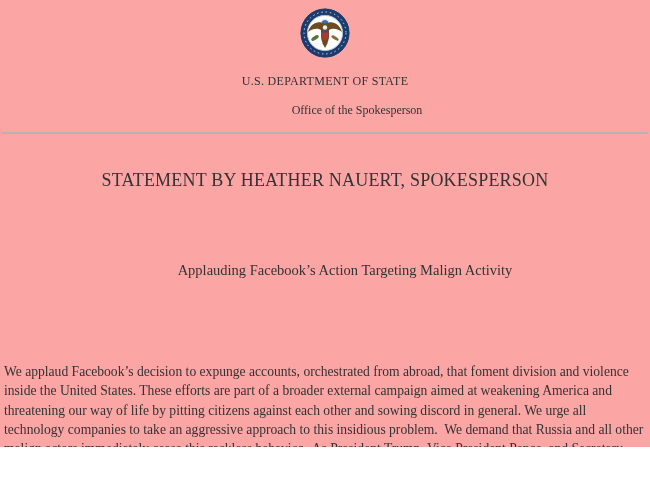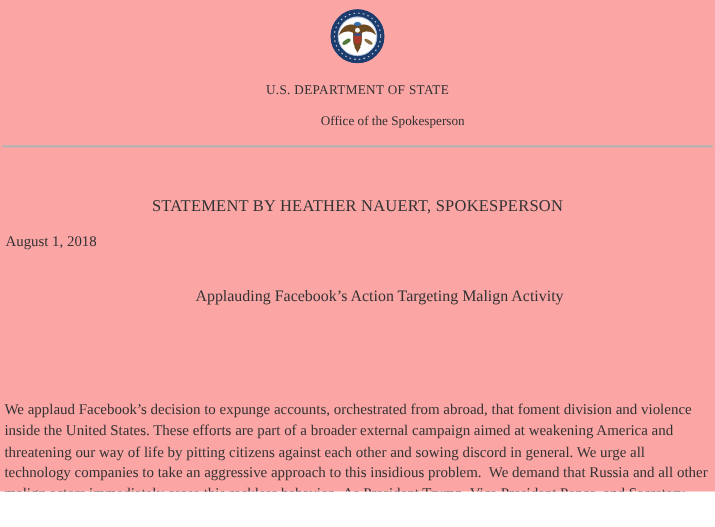--- a/index.html
+++ b/index.html
@@ -53,25 +53,25 @@
   .rule-bottom { top: 461px; }
   .immediate-line {
     position: absolute;
     top: 152px;
     left: 4px;
     font-size: 12.5px;
     color: #333333;
   }
   .statement-line {
     position: absolute;
-    top: 180px;
+    top: 170px;
     left: 0;
     width: 100%;
     text-align: center;
-    font-size: 15px;
+    font-size: 18px;
     letter-spacing: 0.2px;
     color: #333333;
   }
   .date-line {
     position: absolute;
     top: 212px;
     left: 5px;
     font-size: 13.5px;
     color: #333333;
   }
@@ -124,21 +124,20 @@
 
   <div class="dept-line">U.S. DEPARTMENT OF STATE</div>
 
   <div class="office-line">Office of the Spokesperson</div>
 
   <div class="rule rule-top"></div>
 
 
   <div class="statement-line">STATEMENT BY HEATHER NAUERT, SPOKESPERSON</div>
 
-  <div class="date-line">August 1, 2018</div>
 
   <div class="title-line">Applauding Facebook’s Action Targeting Malign Activity</div>
 
   <div class="body-text">We applaud Facebook’s decision to expunge accounts, orchestrated from abroad, that foment division and violence inside the United States. These efforts are part of a broader external campaign aimed at weakening America and threatening our way of life by pitting citizens against each other and sowing discord in general. We urge all technology companies to take an aggressive approach to this insidious problem.  We demand that Russia and all other malign actors immediately cease this reckless behavior.  As President Trump, Vice President Pence, and Secretary Pompeo have said repeatedly, the United States will not tolerate foreign, including Russian, attempts to subvert our democratic processes and institutions.</div>
 
   <div class="rule rule-bottom"></div>
 
 </div>
 
 </body></html>

